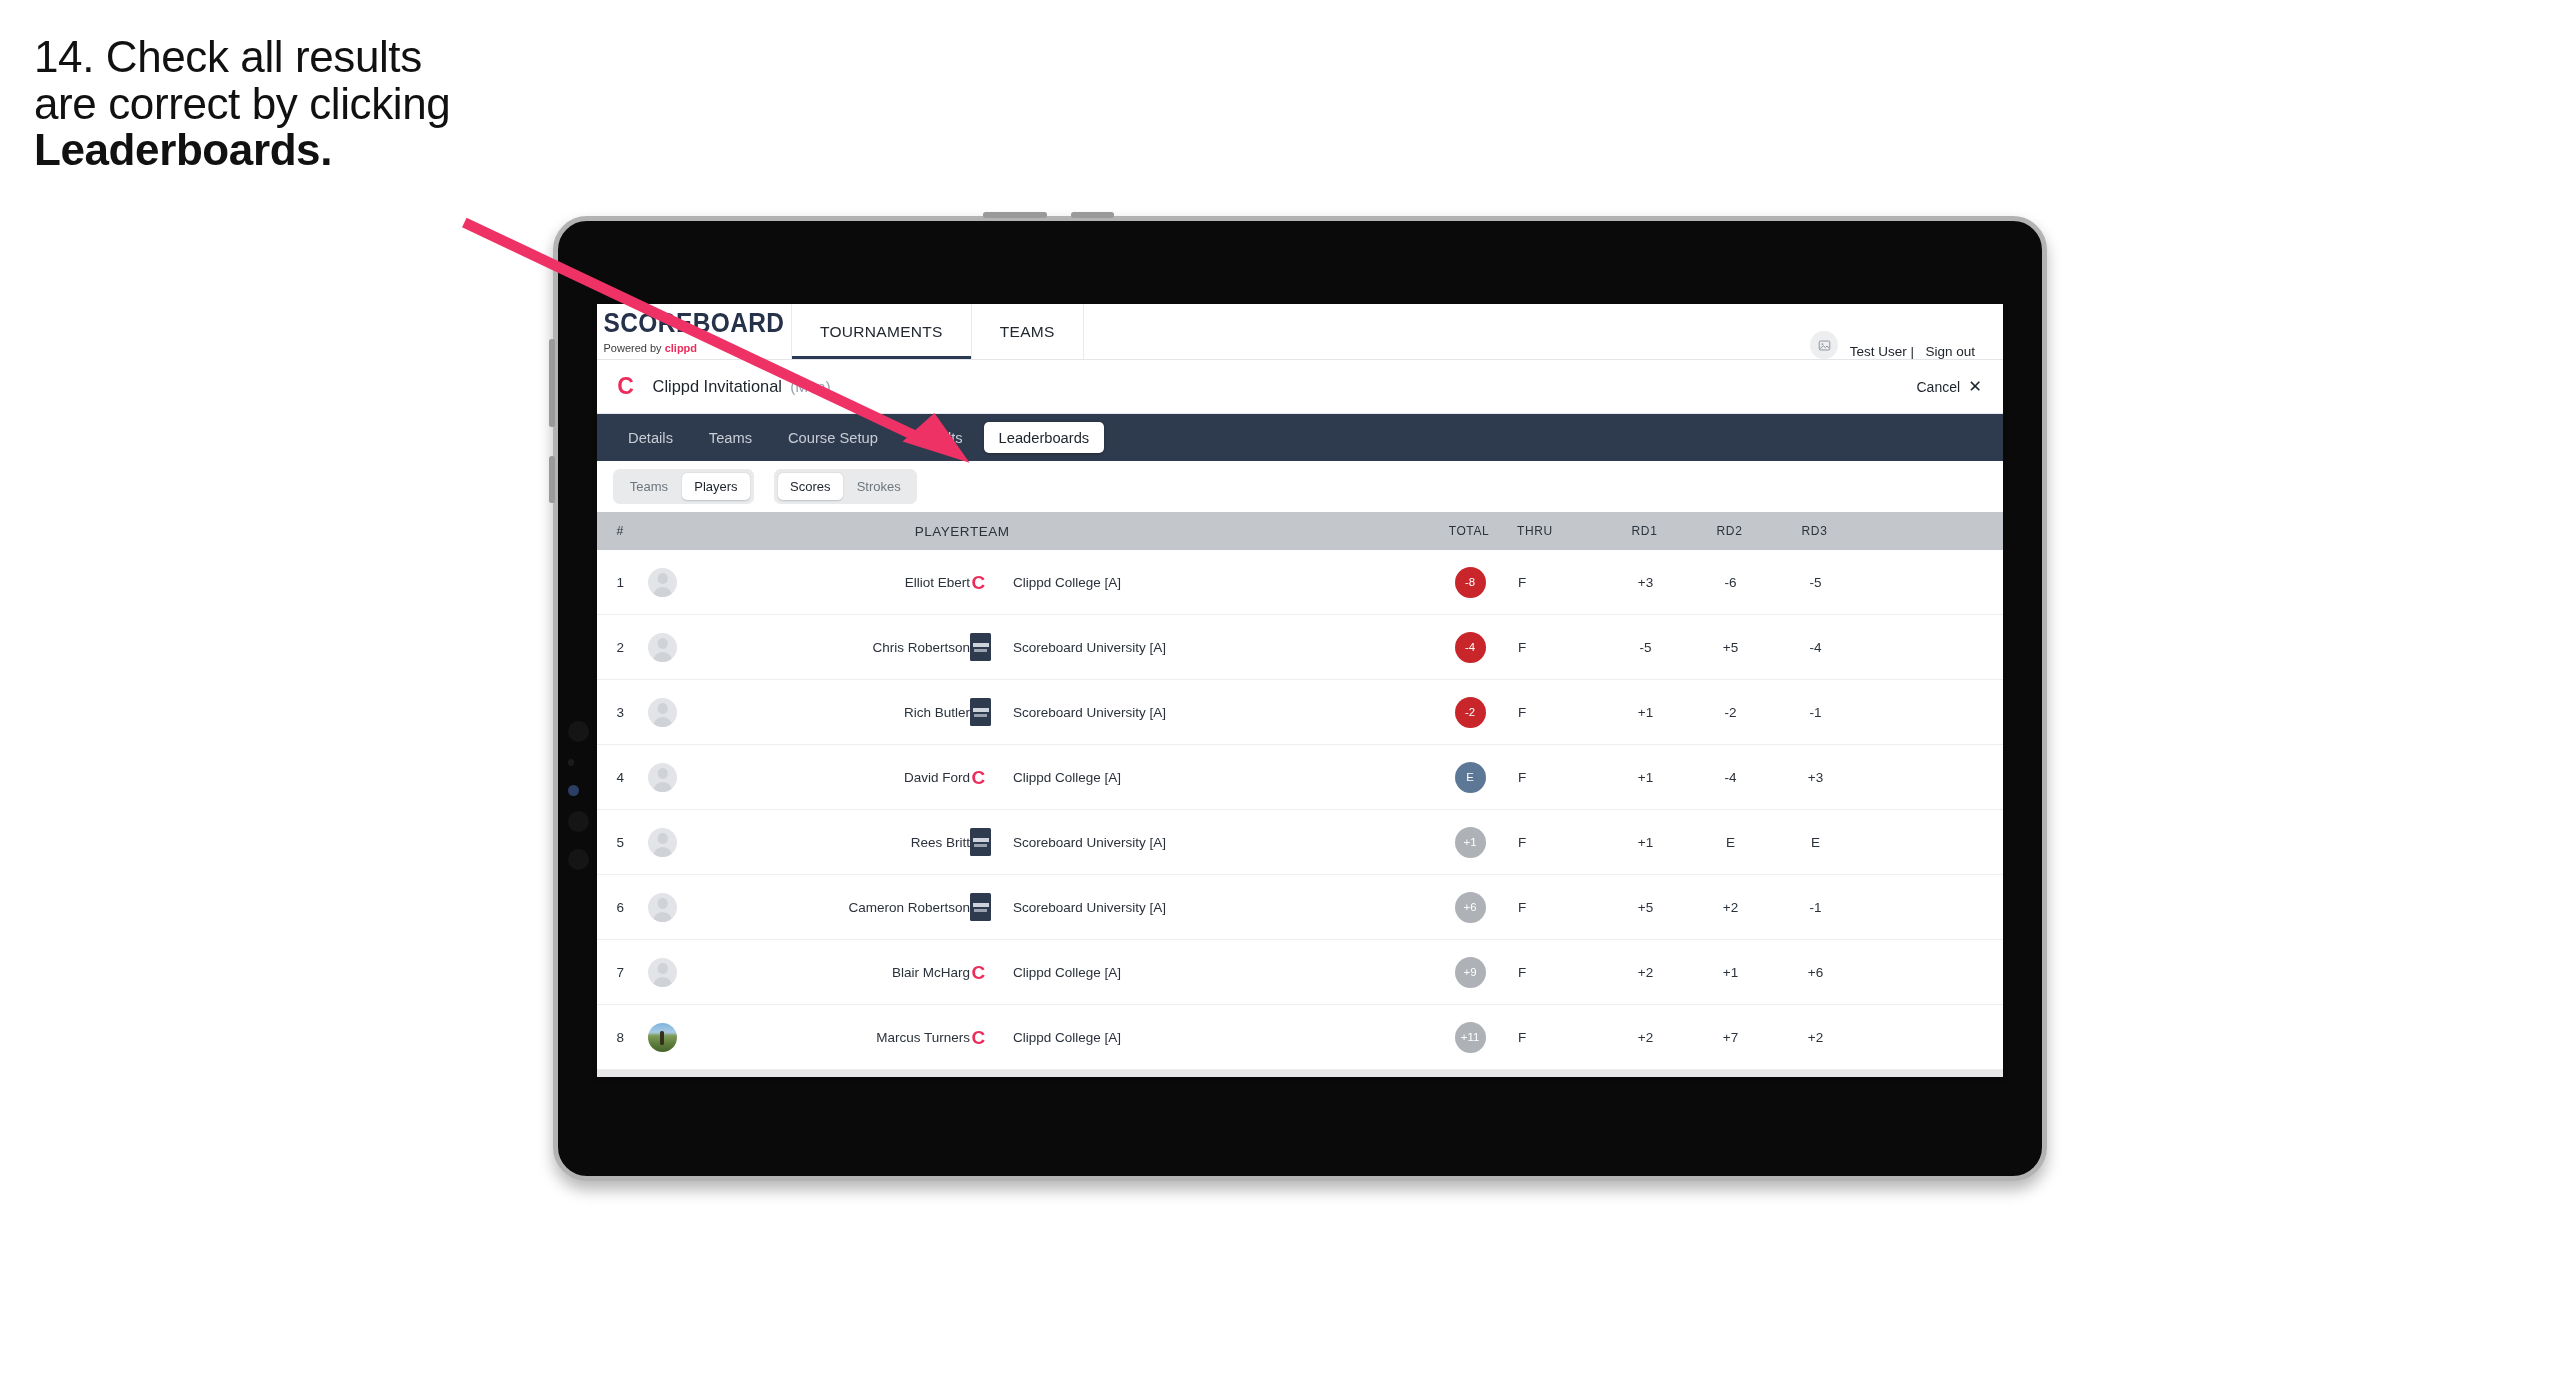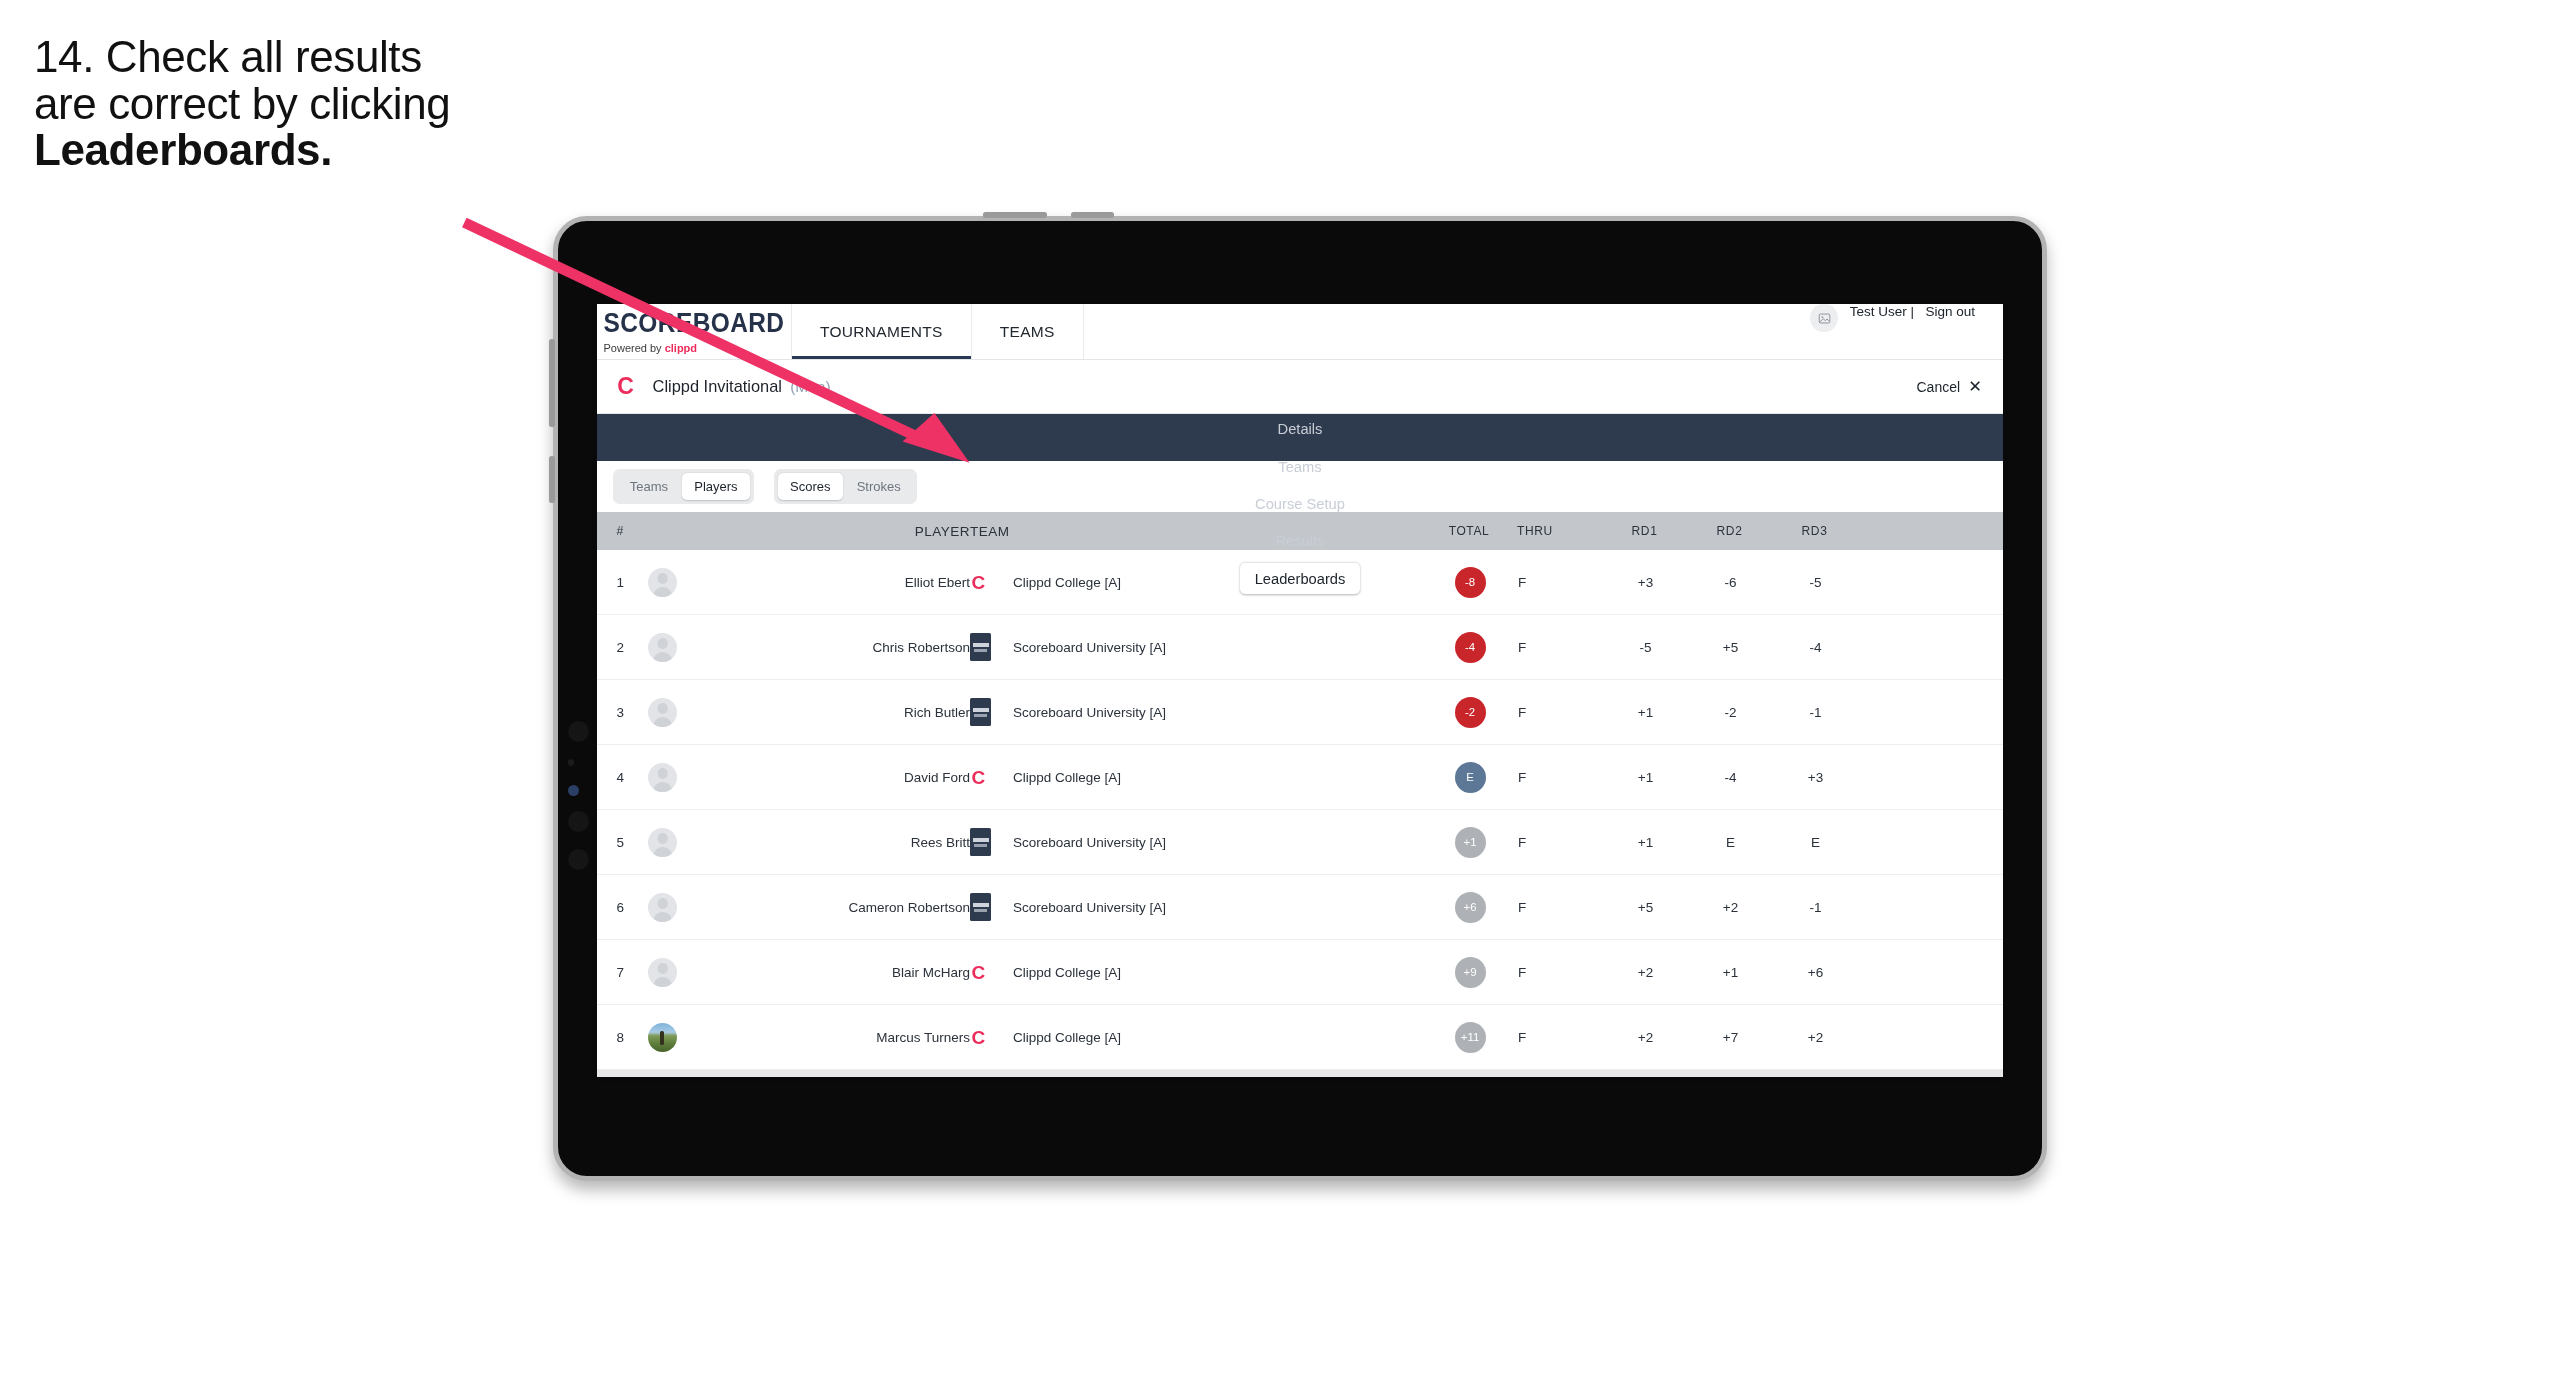--- a/index.html
+++ b/index.html
@@ -57,36 +57,36 @@
   #logo-sub { font-size: 11px; color:#3b3b3b; margin-top: 5.7px; }
   #logo-sub .brand { color:#ec2d5b; font-weight:700; }
   .topnav-tab {
     display:flex; align-items:center; padding: 12px 28px;
     font-size: 15.5px; color:#22282f; letter-spacing:0.3px;
     border-right:0.8px solid #e9eaec; cursor:pointer; position:relative;
   }
   .topnav-tab.active::after {
     content:""; position:absolute; left:0; right:0; bottom:0; height:3.3px; background:#2b3a54;
   }
-  #topnav-right { margin-left:auto; display:flex; align-items:flex-start; padding-right: 28px; gap: 11.4px; }
+  #topnav-right { margin-left:auto; display:flex; align-items:flex-end; padding-right: 28px; gap: 11.4px; }
   #avatar-top { width: 28px; height:28px; border-radius:50%; background:#eceef0; display:flex; align-items:center; justify-content:center; color:#8d9299; font-size:12.3px; }
   #user-name { font-size:13.5px; color:#20262e; }
   #sign-out { font-size:13.5px; color:#20262e; cursor:pointer; }
 
   
   #titlebar { height: 54px; display:flex; align-items:center; padding: 0 21px 0 16.4px; border-bottom:0.8px solid #e6e8ea; background:#fff; }
   #tourn-logo { width: 24.5px; text-align:center; color:#ec2d5b; font-size: 23px; font-weight: 800; line-height:1; }
   #tourn-name { margin-left: 14.7px; font-size: 16.4px; color:#1d232b; }
   #tourn-gender { margin-left: 8.2px; font-size: 15.5px; color:#93a0b0; }
   #cancel-wrap { margin-left:auto; display:flex; align-items:center; gap:8.2px; cursor:pointer; }
   #cancel-label { font-size: 14px; color:#1d232b; }
   #cancel-x { font-size: 16.4px; color:#1d232b; line-height:1; }
 
   
-  #sectiontabs { height: 47px; background:#2e3a4d; display:flex; align-items:center; padding: 0 16.4px; gap: 6.5px; flex-direction: column; }
+  #sectiontabs { height: 47px; background:#2e3a4d; display:flex; align-items:center; padding: 0 16.4px; gap: 6.5px; }
   .sect-tab { font-size: 14.7px; color:#c8cdd6; padding: 7.4px 14.7px; border-radius: 4.9px; cursor:pointer; white-space:nowrap; }
   .sect-tab.active { background:#ffffff; color:#1d232b; font-weight:400; box-shadow: 0 0.8px 2.5px rgba(0,0,0,0.3); }
 
   
   #filters { height: 51px; display:flex; align-items:center; padding: 0 16.4px; gap: 19.6px; background:#fff; }
   .toggle-grp { background:#e9eaec; border-radius: 6.5px; padding: 4.1px; display:flex; gap: 1.6px; }
   .toggle-btn { font-size: 13px; color:#6d757f; padding: 5.7px 12.3px; border-radius: 4.9px; cursor:pointer; }
   .toggle-btn.active { background:#ffffff; color:#1d232b; box-shadow: 0 0.8px 1.6px rgba(0,0,0,0.18); }
 
   

